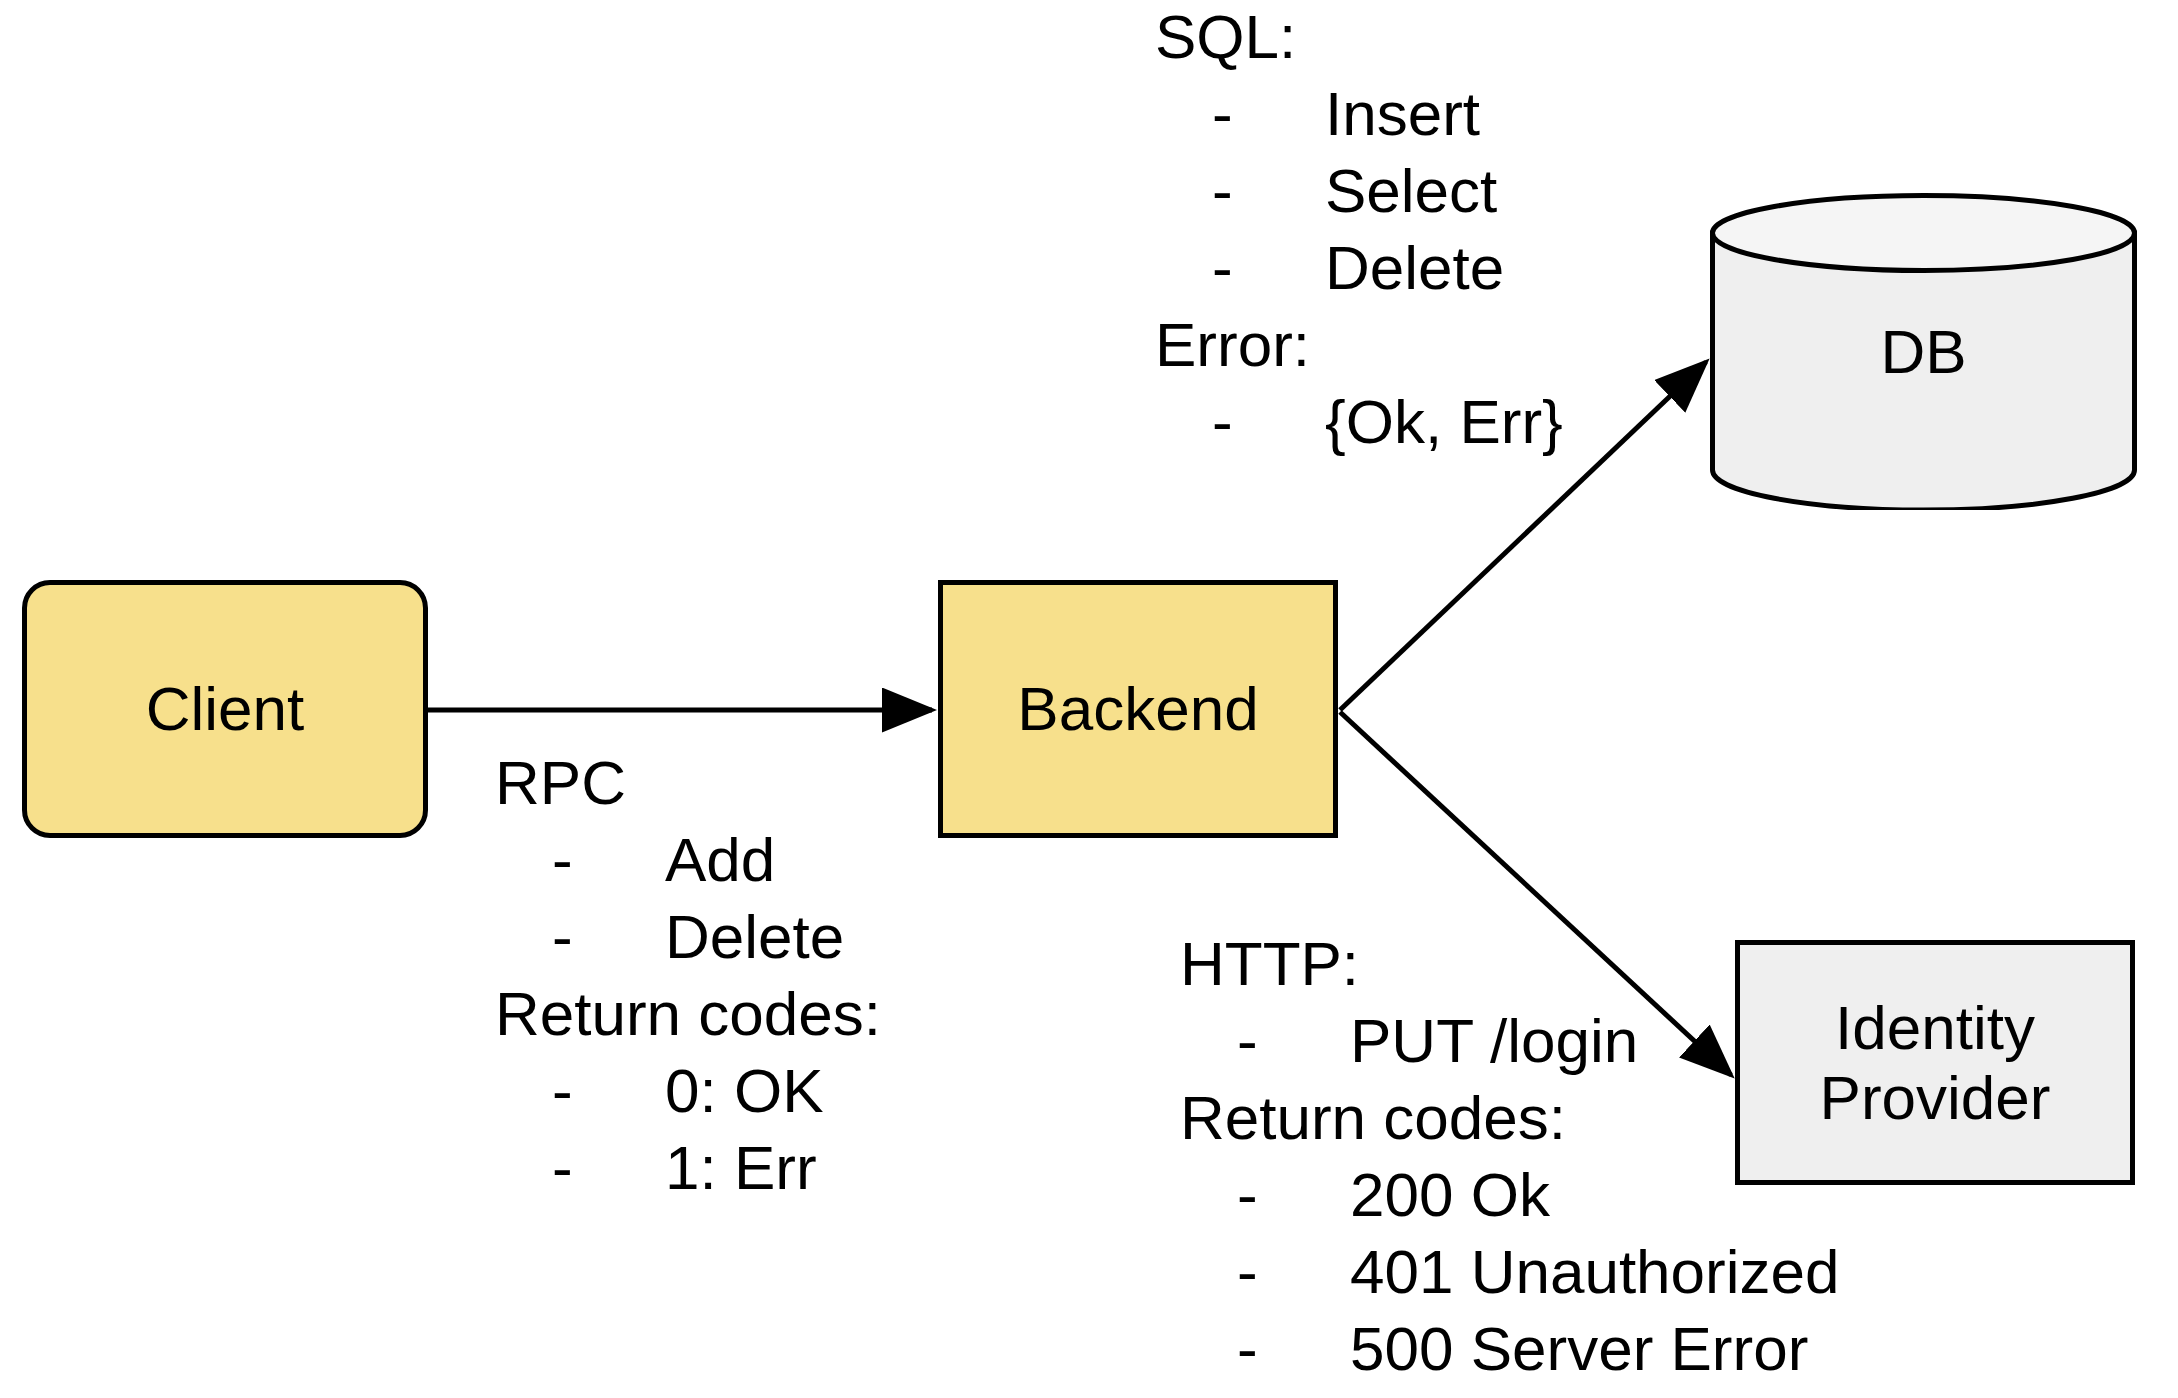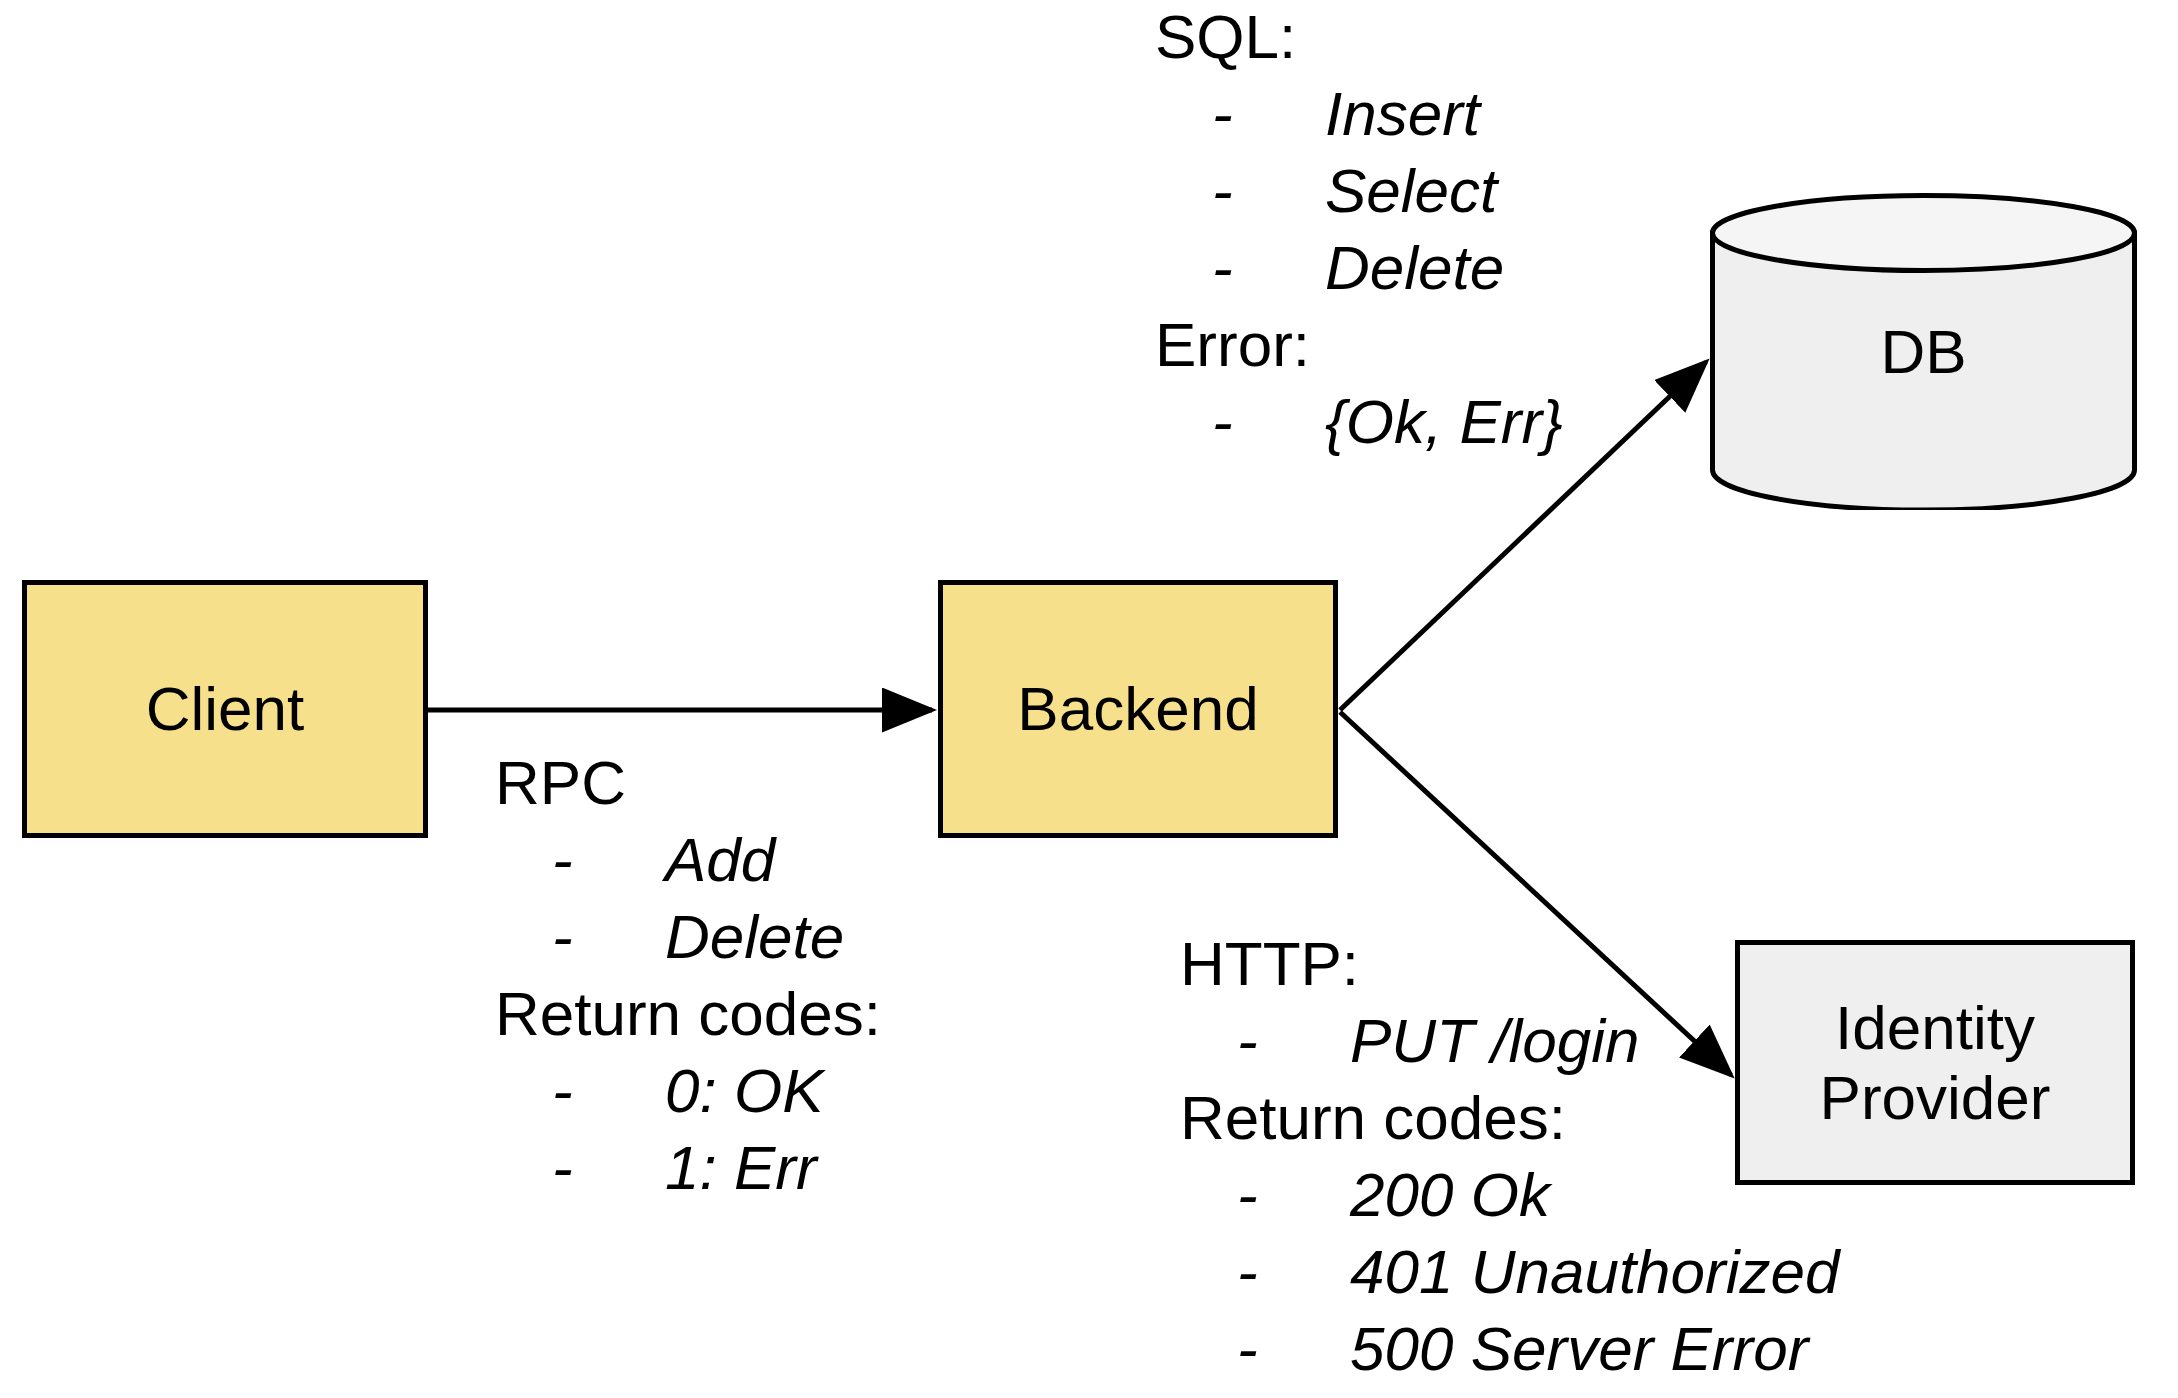--- a/index.html
+++ b/index.html
@@ -35,21 +35,21 @@
     justify-content: center;
     text-align: center;
     line-height: 1.12;
     font-size: 62px;
     white-space: pre-line;
     z-index: 3;
   }
   .node.yellow { background: #F7E08C; }
   .node.gray   { background: #EFEFEF; }
 
-  #node-client  { left: 22px;   top: 580px; width: 406px; height: 258px; }
+  #node-client  { left: 22px;   top: 580px; width: 406px; height: 258px; border-radius: 28px; }
   #node-backend { left: 938px;  top: 580px; width: 400px; height: 258px; }
   #node-idp     { left: 1735px; top: 940px; width: 400px; height: 245px; }
 
   
   #node-db {
     position: absolute;
     left: 1710px;
     top: 193px;
     width: 448px;
     height: 317px;
@@ -75,21 +75,20 @@
     position: absolute;
     font-size: 62px;
     line-height: 77px;
     white-space: nowrap;
     z-index: 2;
   }
   .annot .head { display: block; }
   .annot .bullet-row {
     display: block;
     padding-left: 57px;
-    font-style: italic;
   }
   .annot .dash {
     display: inline-block;
     width: 113px;
   }
 
   #annot-sql  { left: 1155px; top: -2px; }
   #annot-rpc  { left: 495px;  top: 744px; }
   #annot-http { left: 1180px; top: 925px; }
 </style>

